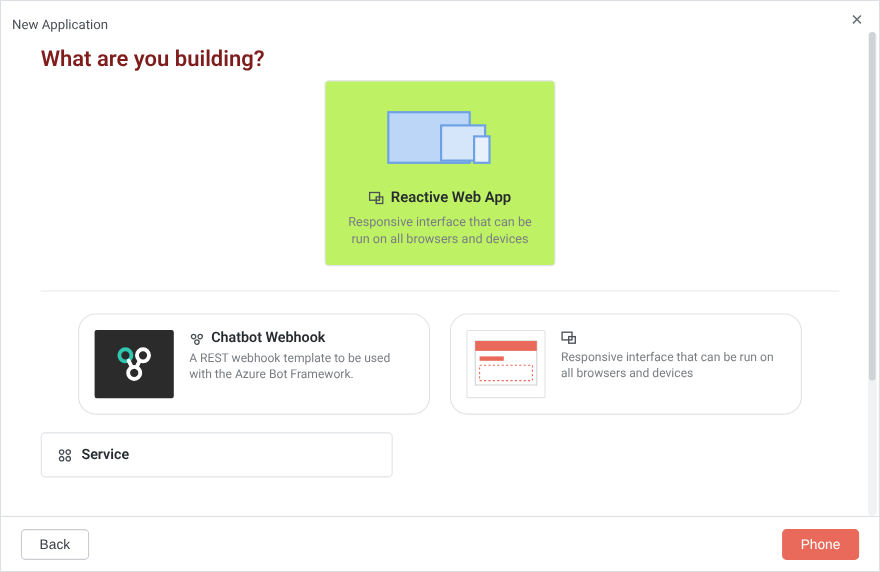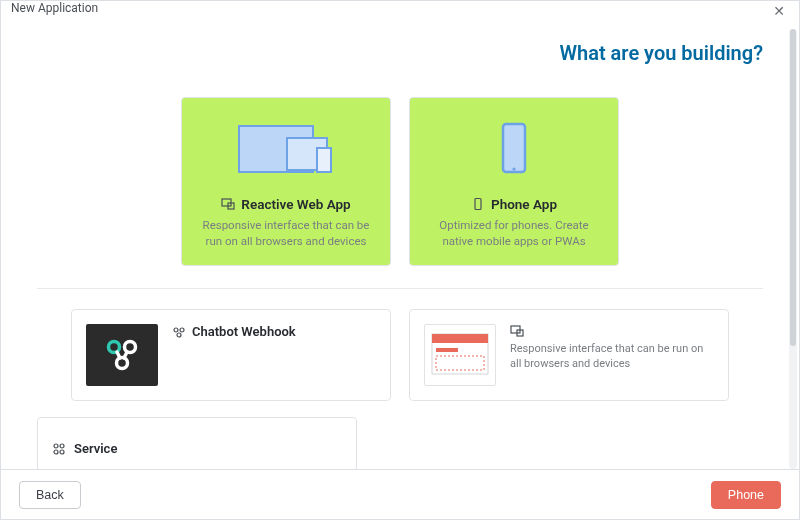--- a/index.html
+++ b/index.html
@@ -7,54 +7,54 @@
     font-family: -apple-system, BlinkMacSystemFont, "Segoe UI", Roboto, Arial, sans-serif;
     width: 800px; height: 520px; overflow: hidden;
     background: #fff; color: #272b30;
     position: relative;
   }
   .modal {
     position: absolute; inset: 0; display: flex; flex-direction: column;
     border: 1px solid #dcdfe3;
   }
   .titlebar {
-    height: 28px; display: flex; align-items: flex-start; justify-content: space-between;
+    height: 28px; display: flex; align-items: flex-end; justify-content: space-between;
     padding: 0 10px; font-size: 12px; color: #4a4f55;
   }
   .close-x { font-size: 14px; color: #6b6f73; cursor: pointer; padding: 2px 4px; }
   .content {
     flex: 1; overflow-y: auto; padding: 8px 36px 20px 36px;
   }
-  .heading { text-align: right; font-size: 20px; font-weight: 600; color: #0369a1; margin: 4px 0 32px; }
+  .heading { text-align: left; font-size: 20px; font-weight: 600; color: #7f1d1d; margin: 4px 0 8px; }
   .row1 { display: flex; gap: 18px; justify-content: center; margin-bottom: 22px; }
   .card {
     background: #bef264; border: 1px solid #e0e3e6; border-radius: 4px;
     width: 210px; padding: 18px 16px 16px; cursor: pointer;
     display: flex; flex-direction: column; align-items: center; text-align: center;
   }
   .card .illus { height: 70px; display:flex; align-items:center; justify-content:center; margin-bottom: 10px; }
   .card-title-row { display:flex; align-items:center; gap:6px; font-weight:600; font-size:13.5px; color:#272b30; margin-bottom:6px;}
   .mini-icon { width:14px; height:14px; display:inline-flex; align-items:center; justify-content:center; color:#4a4f55; }
   .card-desc { font-size: 11.5px; color: #7a7e83; line-height: 1.35; }
   hr.sep { border: none; border-top: 1px solid #e7e9eb; margin: 6px 0 20px; }
   .row2 { display: flex; gap: 18px; justify-content: center; margin-bottom: 16px; }
   .card-wide {
-    background:#fff; border:1px solid #e0e3e6; border-radius:4px;
+    background:#fff; border:1px solid #e0e3e6; border-radius:16px;
     width: 320px; padding: 14px; display:flex; gap:14px; cursor:pointer; align-items:flex-start;
   }
   .thumb { width:72px; height:62px; flex:0 0 72px; display:flex; align-items:center; justify-content:center; border-radius:2px;}
   .thumb.dark { background:#2b2b2b; }
   .thumb.light { background:#fff; border:1px solid #e0e3e6;}
   .wide-body { flex:1; text-align:left; }
   .wide-title-row { display:flex; align-items:center; gap:6px; font-weight:600; font-size:13px; margin-bottom:4px; color:#272b30;}
   .wide-desc { font-size:11px; color:#7a7e83; line-height:1.35; }
   .row3 { display:flex; gap:18px; }
   .card-service {
     background:#fff; border:1px solid #e0e3e6; border-radius:4px;
-    width: 320px; padding: 23px 14px; cursor:pointer;
+    width: 320px; padding: 12px 14px; cursor:pointer;
     display:flex; align-items:center; gap:8px; font-weight:600; font-size:13px; color:#272b30;
   }
   .footer {
     height: 50px; border-top: 1px solid #dcdfe3; display:flex; align-items:center;
     justify-content:space-between; padding: 14px 18px; background:#fff;
   }
   .btn {
     font-size: 12.5px; border-radius:4px; padding: 6px 16px; cursor:pointer; border:1px solid transparent;
   }
   .btn-back { background:#fff; border:1px solid #c9ccd0; color:#3c4045; }
@@ -91,37 +91,20 @@
               <rect x="1" y="2" width="9" height="7"></rect>
                 <rect x="7" y="6" width="6" height="6"></rect>
             </svg>
           </span>
           <span>Reactive Web App</span>
         </div>
         <div class="card-desc">Responsive interface that can be run on all browsers and devices</div>
       </div>
 
 
-      <div class="card">
-        <div class="illus">
-          <svg width="50" height="62" viewBox="0 0 50 62">
-            <rect x="14" y="4" width="22" height="48" rx="3" fill="#bcd6f7" stroke="#6ea2e6" stroke-width="2.5"></rect>
-            <circle cx="25" cy="49" r="1.6" fill="#6ea2e6"></circle>
-          </svg>
-        </div>
-        <div class="card-title-row">
-          <span class="mini-icon">
-            <svg width="14" height="14" viewBox="0 0 14 14" fill="none" stroke="#4a4f55" stroke-width="1.2">
-              <rect x="4" y="1.5" width="6" height="11" rx="1"></rect>
-            </svg>
-          </span>
-          <span>Phone App</span>
-        </div>
-        <div class="card-desc">Optimized for phones. Create native mobile apps or PWAs</div>
-      </div>
 
     </div>
 
     <hr class="sep">
 
     <div class="row2">
 
       <div class="card-wide">
         <div class="thumb dark">
           <svg width="44" height="44" viewBox="0 0 44 44">
@@ -135,20 +118,21 @@
           <div class="wide-title-row">
             <span class="mini-icon">
               <svg width="14" height="14" viewBox="0 0 14 14" fill="none" stroke="#4a4f55" stroke-width="1.2">
                 <circle cx="4" cy="5" r="2"></circle>
                   <circle cx="10" cy="5" r="2"></circle>
                   <circle cx="7" cy="10" r="2"></circle>
               </svg>
             </span>
             <span>Chatbot Webhook</span>
           </div>
+          <div class="wide-desc">A REST webhook template to be used with the Azure Bot Framework.</div>
         </div>
       </div>
 
       <div class="card-wide">
         <div class="thumb light">
           <svg width="64" height="54" viewBox="0 0 64 54">
             <rect x="4" y="6" width="56" height="40" fill="#fff" stroke="#d0d3d7"></rect>
             <rect x="4" y="6" width="56" height="9" fill="#e96a5a"></rect>
             <rect x="8" y="20" width="22" height="4" fill="#e96a5a"></rect>
             <rect x="8" y="28" width="48" height="14" fill="none" stroke="#e96a5a" stroke-dasharray="2 2"></rect>

